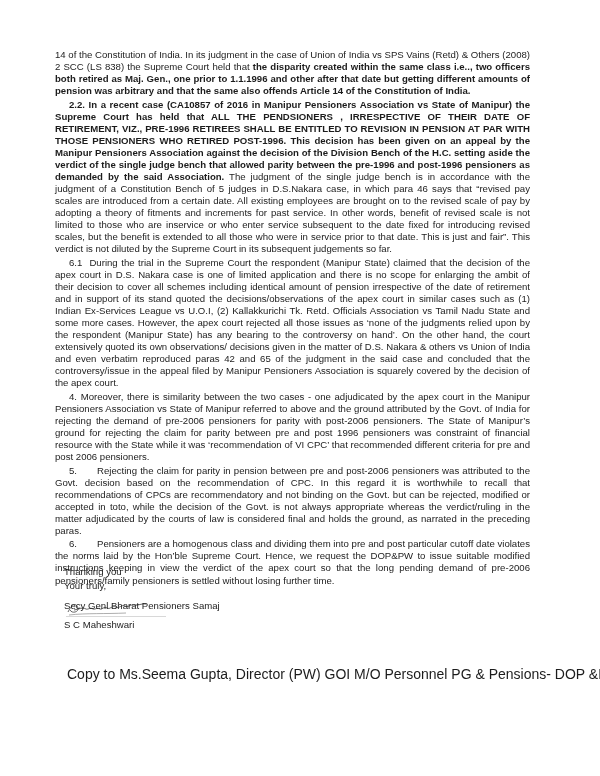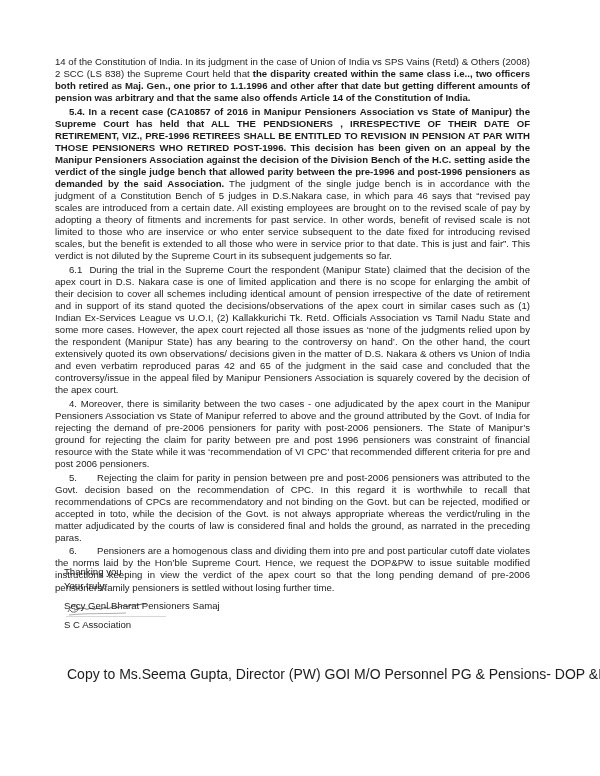--- a/index.html
+++ b/index.html
@@ -1,18 +1,18 @@
 <!DOCTYPE html>
 <html><head>
 <meta charset="utf-8">
 <style>
   html, body { margin: 0; padding: 0; background: #ffffff; }
   body { width: 600px; height: 776px; position: relative; overflow: hidden; }
   .page {
-    position: absolute; left: 55px; top: 56px; width: 475px;
+    position: absolute; left: 55px; top: 49px; width: 475px;
     font-family: "Liberation Sans", sans-serif;
     font-size: 9.6px; line-height: 12.05px; color: #1c1c1c;
     text-align: justify;
   }
   .para { margin: 0 0 1.5px 0; }
   .b { font-weight: bold; }
   .num-gap { display: inline-block; width: 20px; }
   .closing { position: absolute; left: 64px; font-family: "Liberation Sans", sans-serif; font-size: 9.6px; line-height: 12.5px; color: #1c1c1c; }
   .sig-svg { position: absolute; left: 66px; top: 598px; }
   .sig-line { position: absolute; left: 66px; top: 616px; width: 100px; height: 1px; background: #d8d8d8; }
@@ -20,21 +20,21 @@
 </style>
 </head>
 <body>
 
 <div class="page">
   <p class="para">
     <span>14 of the Constitution of India.  In its judgment in the case of Union of India vs SPS Vains (Retd) &amp; Others (2008) 2 SCC (LS 838) the Supreme Court held that </span><span class="b">the disparity created within the same class i.e.., two officers both retired as Maj. Gen., one prior to 1.1.1996 and other after that date but getting different amounts of pension was arbitrary and that the same also offends Article 14 of the Constitution of India.</span>
   </p>
 
   <p class="para">
-    <span class="b" style="padding-left:14px;">5.4.</span>
+    <span class="b" style="padding-left:14px;">2.2.</span>
     <span class="b">In a recent case (CA10857 of 2016 in Manipur Pensioners Association vs State of Manipur) the Supreme Court has held that ALL THE PENDSIONERS , IRRESPECTIVE OF THEIR DATE OF RETIREMENT, VIZ., PRE-1996 RETIREES SHALL BE ENTITLED TO REVISION IN PENSION AT PAR WITH THOSE PENSIONERS WHO RETIRED POST-1996.  This decision has been given on an appeal by the Manipur Pensioners Association against the decision of the Division Bench of the H.C. setting aside the verdict of the single judge bench that allowed parity between the pre-1996 and post-1996 pensioners as demanded by the said Association.</span><span style="white-space:normal;">    The judgment of the single judge bench is in accordance with the judgment of a Constitution Bench of 5 judges in D.S.Nakara case, in which para 46 says that “revised pay scales are introduced from a certain date. All existing employees are brought on to the revised scale of pay by adopting a theory of fitments and increments for past service.  In other words, benefit of revised scale is not limited to those who are inservice or who enter service subsequent to the date fixed for introducing revised scales, but the benefit is extended to all those who were  in service prior to that date.  This is just and fair”.  This verdict is not diluted by the Supreme Court in its subsequent judgements so far.</span>
   </p>
 
   <p class="para">
     <span style="padding-left:14px;">6.1</span>&nbsp;
     <span>During the trial in the Supreme Court the respondent (Manipur State) claimed that the decision of the apex court in D.S. Nakara case is one of limited application and there is no scope for enlarging the ambit of their decision to cover all schemes including identical amount of pension irrespective of the date of retirement and in support of its stand quoted the decisions/observations of the apex court in similar cases such as (1) Indian Ex-Services League vs U.O.I, (2) Kallakkurichi Tk. Retd. Officials Association vs Tamil Nadu State and some more cases.  However, the apex court rejected all those issues  as ‘none of the judgments relied upon by the respondent  (Manipur State) has any bearing to the controversy on hand’.  On the other hand, the court extensively quoted its  own observations/ decisions given in the matter of D.S. Nakara &amp; others vs Union of India and even verbatim reproduced paras 42 and 65 of the judgment in the said case and concluded that the controversy/issue in the appeal filed by Manipur Pensioners Association is squarely covered by the decision of the apex court.</span>
   </p>
 
   <p class="para">
     <span style="padding-left:14px;">4.</span>
@@ -52,16 +52,16 @@
 
 <div class="closing" style="top:566px;">Thanking you</div>
 <div class="closing" style="top:580px;">Your truly,</div>
 
 <svg class="sig-svg" width="100" height="20" viewBox="0 0 100 20">
   <path d="M2 14 C6 6, 10 4, 12 10 C13 14, 6 16, 4 12 M8 12 C14 11, 16 9, 20 11 C22 12, 24 9, 27 11 C29 12, 31 9, 34 11 C36 12, 38 8, 41 10 C44 12, 46 7, 50 9 C53 11, 56 6, 59 8 C62 10, 65 6, 68 7 C72 8, 76 5, 80 6" stroke="#555" stroke-width="0.9" fill="none"></path>
   <path d="M3 17 C20 15, 40 16, 60 15" stroke="#777" stroke-width="0.6" fill="none"></path>
 </svg>
 <div class="sig-line"></div>
 
-<div class="closing" style="top:619px;">S C Association</div>
+<div class="closing" style="top:619px;">S C Maheshwari</div>
 <div class="closing" style="top:600px;">Secy Genl Bharat Pensioners Samaj</div>
 
 <div class="copy">Copy to Ms.Seema Gupta,  Director (PW) GOI M/O Personnel PG &amp; Pensions- DOP &amp;PW New Delhi.</div>
 
 </body></html>

